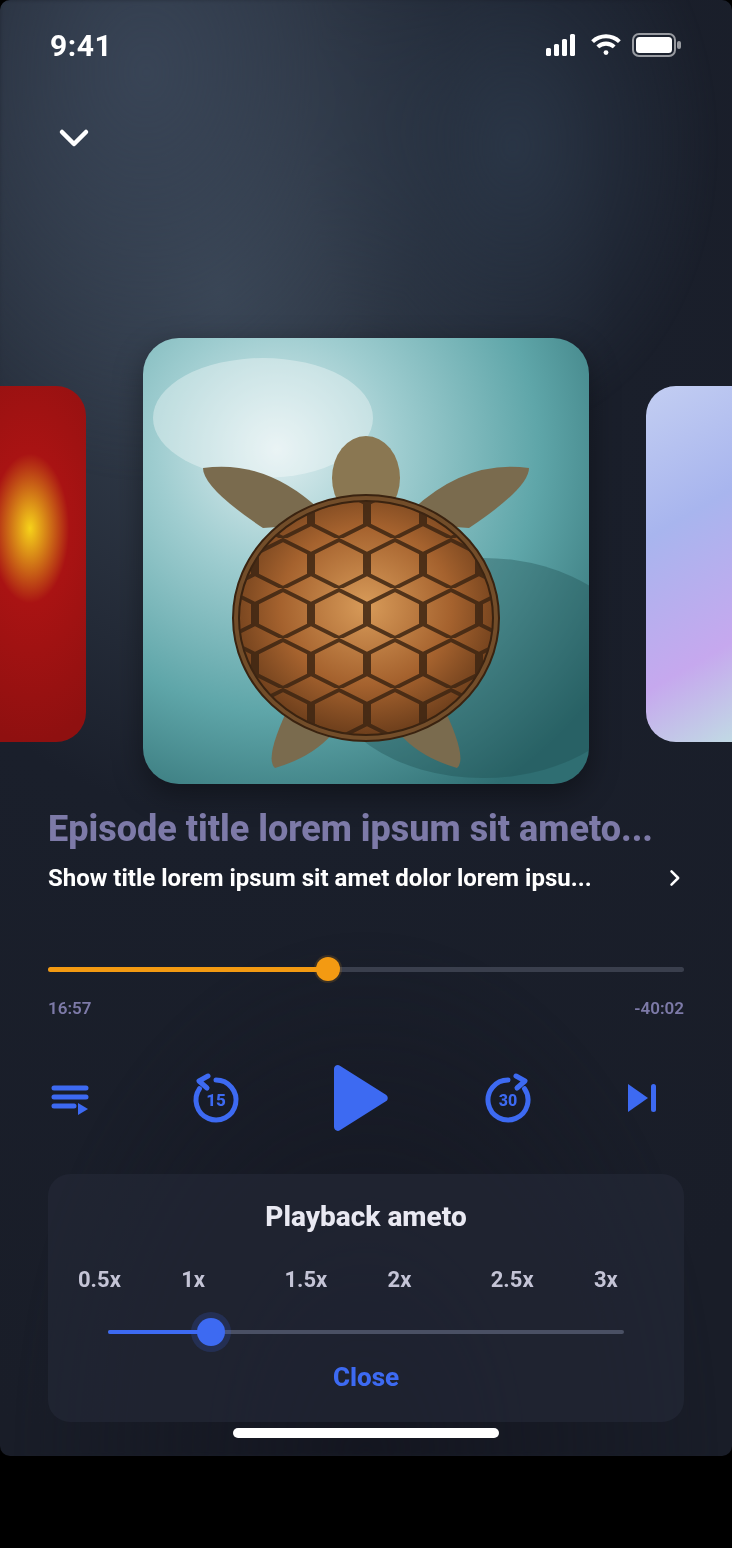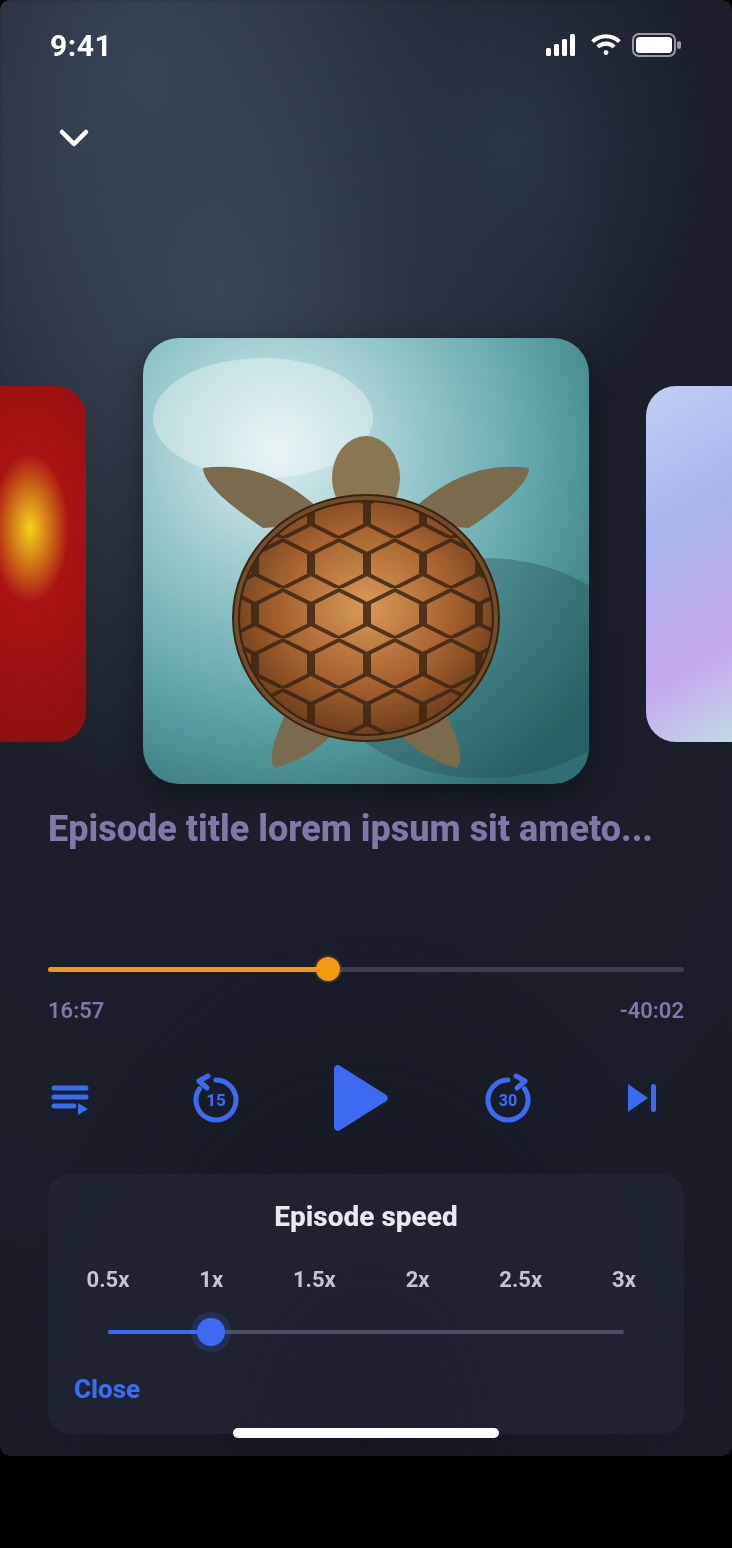--- a/index.html
+++ b/index.html
@@ -43,40 +43,40 @@
   .show-row { display:flex; align-items:center; gap:6px; margin-top:14px;}
   .show-title { font-size:24px; font-weight:700; color:#fff; white-space:nowrap; overflow:hidden; text-overflow:ellipsis; flex:1 1 auto;}
   .show-chevron { flex:0 0 auto; }
 
   
   .progress-wrap { position:absolute; left:48px; right:48px; top:958px; z-index:4;}
   .track { position:relative; height:22px;}
   .track .bar-bg { position:absolute; top:9px; left:0; right:0; height:5px; background:#3a3f4d; border-radius:3px;}
   .track .bar-fill { position:absolute; top:9px; left:0; height:5px; background:#f39a12; border-radius:3px 0 0 3px;}
   .track .knob { position:absolute; top:50%; width:24px; height:24px; border-radius:50%; background:#f39a12; transform:translate(-50%,-50%); box-shadow:0 0 0 2px rgba(243,154,18,.15);}
-  .time-row { display:flex; justify-content:space-between; margin-top:18px; font-size:22px; font-weight:600; color:#7d7aa8;}
+  .time-row { display:flex; justify-content:space-between; margin-top:18px; font-size:17px; font-weight:600; color:#7d7aa8;}
 
   
   .controls { position:absolute; left:48px; right:48px; top:1060px; display:flex; align-items:center; justify-content:space-between; z-index:4;}
   .ctrl { width:64px; height:64px; display:flex; align-items:center; justify-content:flex-start; color:#3d6af2;}
   .ctrl.play { width:76px; height:76px;}
   .ctrl svg { display:block; }
   .skip-badge { fill:#3d6af2; font-weight:800; font-family:inherit;}
 
   
   .sheet { position:absolute; left:48px; right:48px; top:1174px; background:rgba(35,40,55,0.68); border-radius:22px; padding:26px 26px 30px; z-index:6; }
   .sheet-title { text-align:center; font-size:28px; font-weight:800; color:#e9e9f2;}
   .speed-area { margin-top:34px; padding:0 4px;}
   .speed-labels { display:flex; justify-content:space-between; font-size:22px; font-weight:700; color:#c4c4d6;}
-  .speed-labels span{ width:60px; text-align:center;}
+  .speed-labels span{ width:60px; text-align:left;}
   .speed-track { position:relative; margin-top:26px; height:28px;}
   .speed-track .bg { position:absolute; top:12px; left:0; right:0; height:4px; background:#4a5064; border-radius:2px;}
   .speed-track .fill { position:absolute; top:12px; left:0; height:4px; background:#3d6af2; border-radius:2px;}
   .speed-track .knob { position:absolute; top:50%; width:28px; height:28px; border-radius:50%; background:#3d6af2; transform:translate(-50%,-50%); box-shadow:0 0 0 6px rgba(61,106,242,.18);}  
-  .sheet-close { margin-top:28px; font-size:26px; font-weight:800; color:#3d6af2;}
+  .sheet-close { margin-top:16px; text-align:center; font-size:26px; font-weight:800; color:#3d6af2;}
 
   .home-indicator { position:absolute; bottom:18px; left:50%; transform:translateX(-50%); width:266px; height:10px; background:#fff; border-radius:10px; z-index:10;}
 </style>
 </head>
 <body>
 
 <div class="phone">
   <div class="bg-overlay"></div>
 
   <div class="status-bar">
@@ -142,20 +142,26 @@
         <ellipse cx="223" cy="280" rx="130" ry="120" fill="url(#shell)" stroke="#3a2310" stroke-width="8"></ellipse>
         <ellipse cx="223" cy="280" rx="130" ry="120" fill="url(#scutes)" opacity=".85"></ellipse>
         <ellipse cx="223" cy="280" rx="130" ry="120" fill="none" stroke="#c98c4f" stroke-width="4" opacity=".4"></ellipse>
       </svg>
     </div>
     <div class="side-card side-right"></div>
   </div>
 
   <div class="titles">
     <div class="episode-title">Episode title lorem ipsum sit ameto...</div>
+    <div class="show-row">
+      <div class="show-title">Show title lorem ipsum sit amet dolor lorem ipsu...</div>
+      <svg class="show-chevron" width="20" height="24" viewBox="0 0 24 24" fill="none">
+          <path d="M9 4l8 8-8 8" stroke="#fff" stroke-width="3" stroke-linecap="round" stroke-linejoin="round"></path>
+        </svg>
+    </div>
   </div>
 
   <div class="progress-wrap">
     <div class="track">
       <div class="bar-bg"></div>
       <div class="bar-fill" id="progress-fill" style="width: 44%;"></div>
       <div class="knob" id="progress-knob" style="left: 44%;"></div>
     </div>
     <div class="time-row">
       <span>16:57</span>
@@ -191,21 +197,21 @@
     </div>
     <div class="ctrl">
       <svg width="44" height="44" viewBox="0 0 44 44">
           <path d="M8 8l20 14L8 36V8Z" fill="#3d6af2"></path>
           <rect x="31" y="8" width="5" height="28" rx="2.5" fill="#3d6af2"></rect>
         </svg>
     </div>
   </div>
 
   <div class="sheet">
-    <div class="sheet-title">Episode speed</div>
+    <div class="sheet-title">Playback ameto</div>
     <div class="speed-area">
       <div class="speed-labels" id="speed-labels">
           <span>0.5x</span>
           <span>1x</span>
           <span>1.5x</span>
           <span>2x</span>
           <span>2.5x</span>
           <span>3x</span>
         </div>
       <div class="speed-track">

